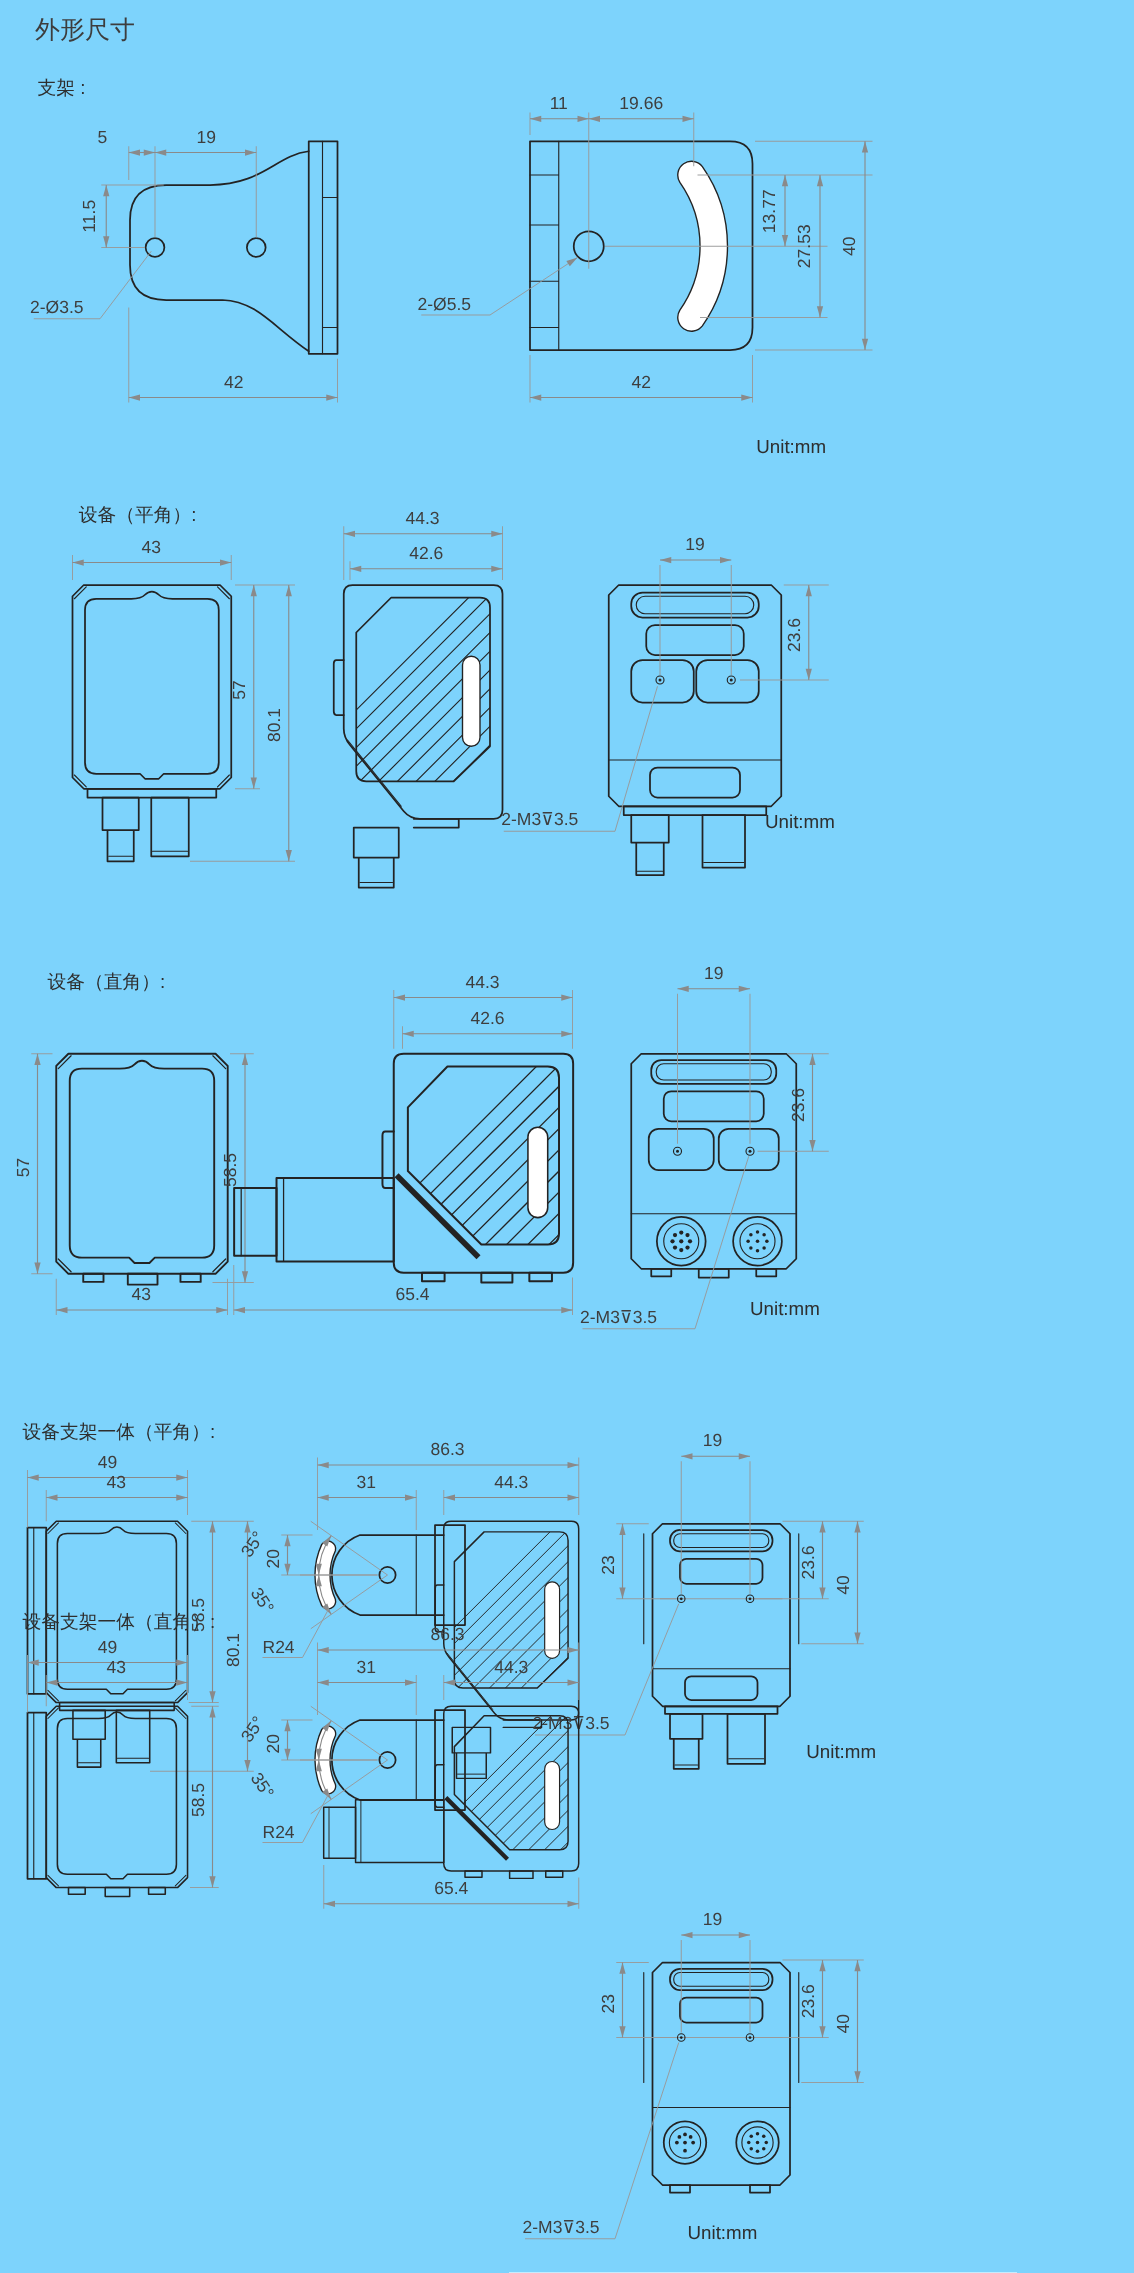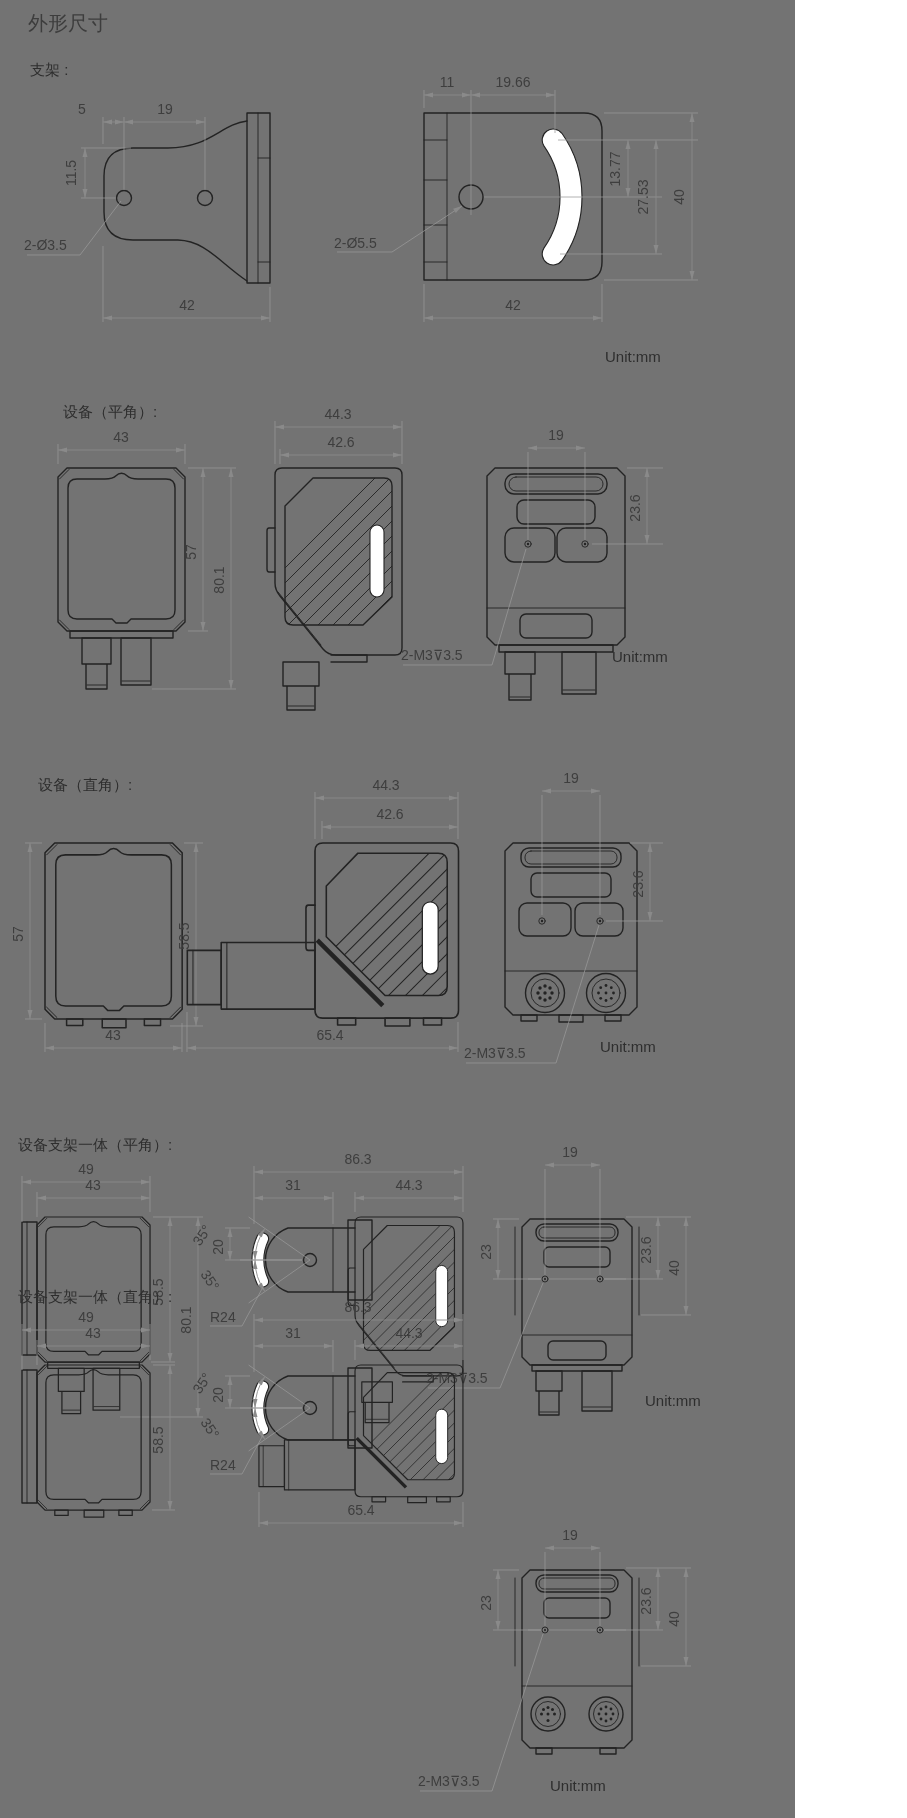--- a/index.html
+++ b/index.html
@@ -1,16 +1,16 @@
 <!DOCTYPE html>
 <html><head>
 <meta charset="utf-8">
 <style>
   html,body{margin:0;padding:0;background:#fff;}
-  #page{position:relative;width:795px;height:1818px;background:#737373;overflow:hidden;}
+  #page{position:relative;width:907px;height:1818px;background:#7dd3fc;overflow:hidden;}
   svg{display:block;}
   text{font-family:"Liberation Sans","DejaVu Sans",sans-serif;}
   .o  {fill:none;stroke:#232323;stroke-width:1.4;stroke-linejoin:round;stroke-linecap:round;}
   .o2 {fill:none;stroke:#232323;stroke-width:.9;stroke-linejoin:round;stroke-linecap:round;}
   .of {fill:#ffffff;stroke:#232323;stroke-width:1.1;}
   .fd {fill:#232323;stroke:none;}
   .x  {fill:none;stroke:#999999;stroke-width:.75;}
   .dl {fill:none;stroke:#8a8a8a;stroke-width:.9;marker-start:url(#ar);marker-end:url(#ar);}
   .ld {fill:none;stroke:#999999;stroke-width:.75;marker-end:url(#ar);}
   .t  {font-size:14px;fill:#3e3e3e;text-anchor:middle;}

